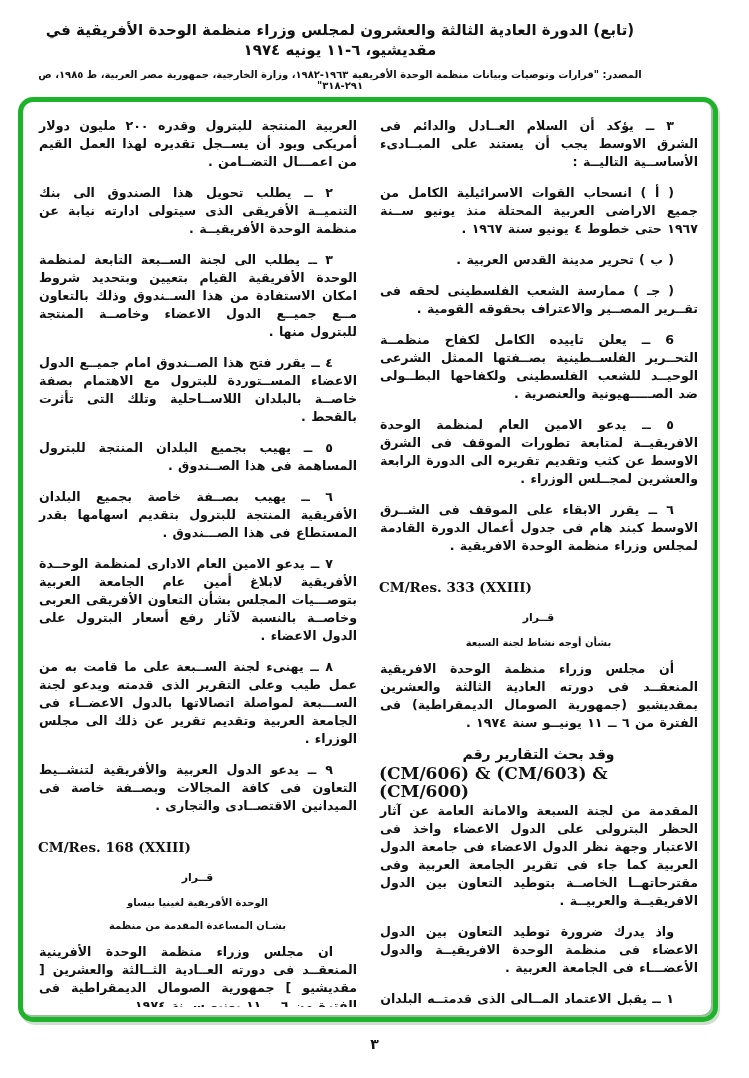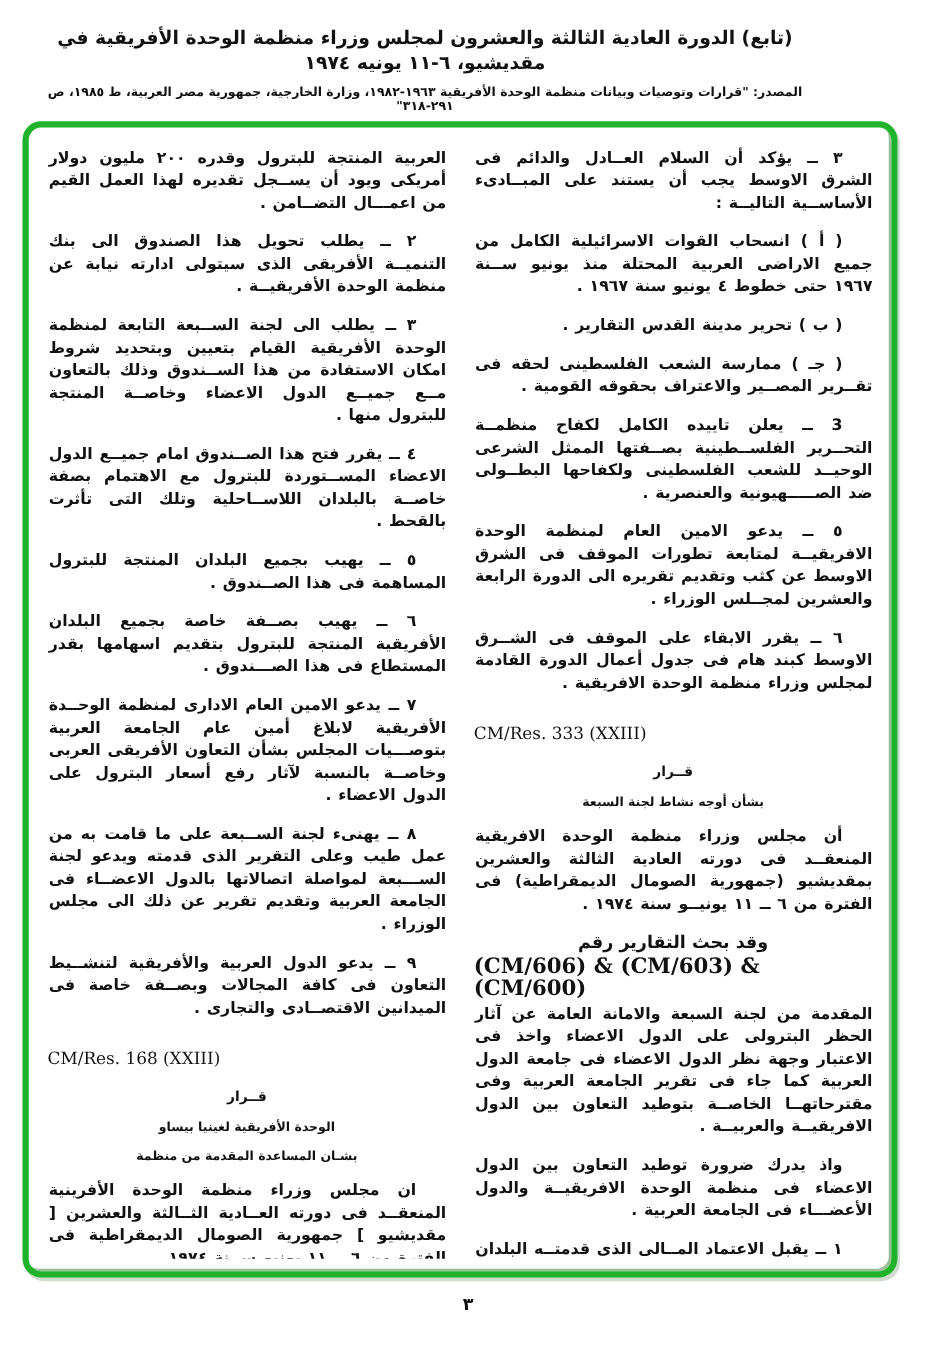--- a/index.html
+++ b/index.html
@@ -51,21 +51,21 @@
   }
   .p-ltr{
     direction:ltr;text-align:left;
     font-family:"DejaVu Serif",serif;
     font-size:17px;font-weight:bold;line-height:18px;
     margin:0 0 2px 0;
   }
   .p-ref{
     direction:ltr;text-align:left;
     font-family:"DejaVu Serif",serif;
-    font-size:13.5px;font-weight:normal;
+    font-size:13.5px;font-weight:bold;
     margin:24px 0 16px 0;
   }
   .p-heading{
     direction:rtl;text-align:center;
     font-size:11px;font-weight:bold;
     margin:0 0 13px 0;
   }
   .p-heading2{
     direction:rtl;text-align:center;
     font-size:10px;font-weight:bold;
@@ -83,23 +83,23 @@
 <div class="header">
   <div class="doc-title">(تابع) الدورة العادية الثالثة والعشرون لمجلس وزراء منظمة الوحدة الأفريقية في مقديشيو، ٦-١١ يونيه ١٩٧٤</div>
   <div class="doc-source">المصدر: "قرارات وتوصيات وبيانات منظمة الوحدة الأفريقية ١٩٦٣-١٩٨٢، وزارة الخارجية، جمهورية مصر العربية، ط ١٩٨٥، ص ٢٩١-٣١٨"</div>
 </div>
 
 <div class="frame" style="border-color: rgb(30, 179, 43);">
   <div class="cols">
     <div class="col" id="col-right">
         <div class="p-body">٣ ــ يؤكد أن السلام العــادل والدائم فى الشرق الاوسط يجب أن يستند على المبــادىء الأساســية التاليــة :</div>
         <div class="p-body">( أ ) انسحاب القوات الاسرائيلية الكامل من جميع الاراضى العربية المحتلة منذ يونيو ســنة ١٩٦٧ حتى خطوط ٤ يونيو سنة ١٩٦٧ .</div>
-        <div class="p-body">( ب ) تحرير مدينة القدس التقارير .</div>
+        <div class="p-body">( ب ) تحرير مدينة القدس العربية .</div>
         <div class="p-body">( جـ ) ممارسة الشعب الفلسطينى لحقه فى تقــرير المصــير والاعتراف بحقوقه القومية .</div>
-        <div class="p-body">3 ــ يعلن تاييده الكامل لكفاح منظمــة التحــرير الفلســطينية بصــفتها الممثل الشرعى الوحيــد للشعب الفلسطينى ولكفاحها البطــولى ضد الصـــــهيونية والعنصرية .</div>
+        <div class="p-body">6 ــ يعلن تاييده الكامل لكفاح منظمــة التحــرير الفلســطينية بصــفتها الممثل الشرعى الوحيــد للشعب الفلسطينى ولكفاحها البطــولى ضد الصـــــهيونية والعنصرية .</div>
         <div class="p-body">٥ ــ يدعو الامين العام لمنظمة الوحدة الافريقيــة لمتابعة تطورات الموقف فى الشرق الاوسط عن كثب وتقديم تقريره الى الدورة الرابعة والعشرين لمجــلس الوزراء .</div>
         <div class="p-body">٦ ــ يقرر الابقاء على الموقف فى الشــرق الاوسط كبند هام فى جدول أعمال الدورة القادمة لمجلس وزراء منظمة الوحدة الافريقية .</div>
         <div class="p-ref">CM/Res. 333 (XXIII)</div>
         <div class="p-heading">قــرار</div>
         <div class="p-heading2">بشأن أوجه نشاط لجنة السبعة</div>
         <div class="p-body">أن مجلس وزراء منظمة الوحدة الافريقية المنعقــد فى دورته العادية الثالثة والعشرين بمقديشيو (جمهورية الصومال الديمقراطية) فى الفترة من ٦ ــ ١١ يونيــو سنة ١٩٧٤ .</div>
         <div class="p-intro">وقد بحث التقارير رقم</div>
         <div class="p-ltr">(CM/606) &amp; (CM/603) &amp; (CM/600)</div>
         <div class="p-cont">المقدمة من لجنة السبعة والامانة العامة عن آثار الحظر البترولى على الدول الاعضاء واخذ فى الاعتبار وجهة نظر الدول الاعضاء فى جامعة الدول العربية كما جاء فى تقرير الجامعة العربية وفى مقترحاتهــا الخاصــة بتوطيد التعاون بين الدول الافريقيــة والعربيــة .</div>
         <div class="p-body">واذ يدرك ضرورة توطيد التعاون بين الدول الاعضاء فى منظمة الوحدة الافريقيــة والدول الأعضـــاء فى الجامعة العربية .</div>

